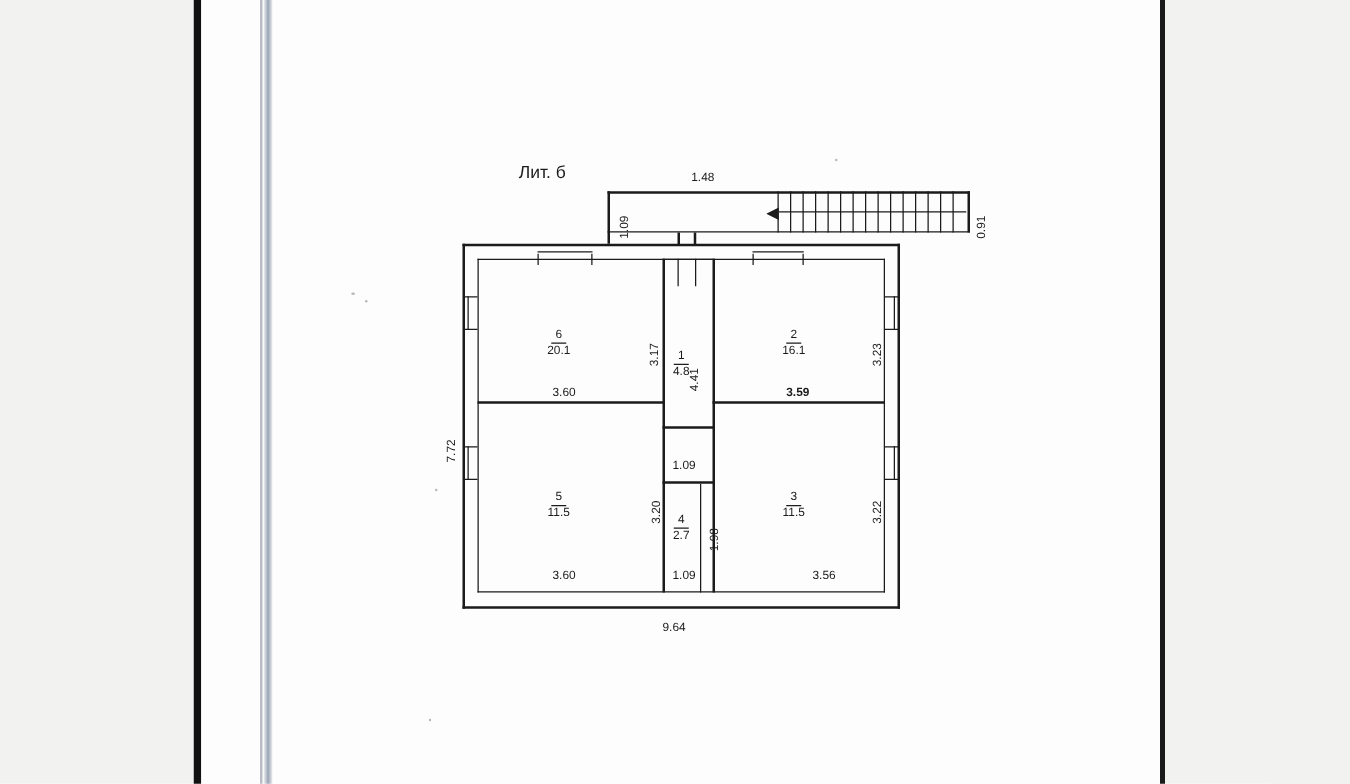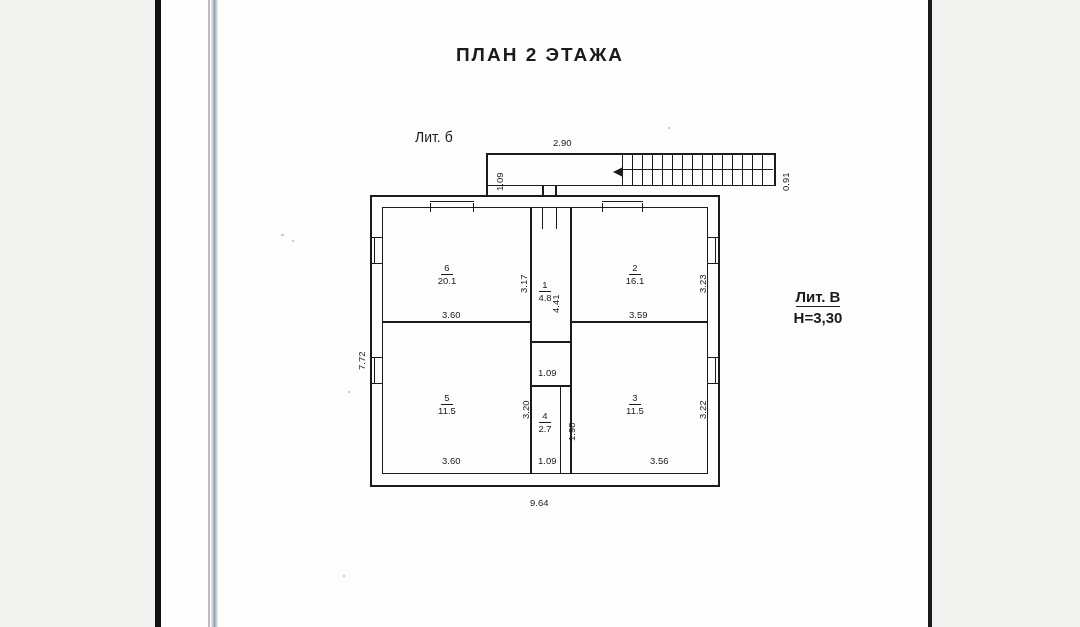--- a/index.html
+++ b/index.html
@@ -160,27 +160,22 @@
   <div class="paper"></div>
   <div class="fold-line2"></div>
   <div class="fold-line"></div>
 
   <div class="speck" style="left:281px;top:234px;width:3px;height:2px;"></div>
   <div class="speck" style="left:292px;top:240px;width:2px;height:2px;"></div>
   <div class="speck" style="left:348px;top:391px;width:2px;height:2px;"></div>
   <div class="speck" style="left:343px;top:575px;width:2px;height:2px;"></div>
   <div class="speck" style="left:668px;top:127px;width:2px;height:2px;"></div>
 
-  <div class="title">ПЛАН 2 ЭТАЖА</div>
 
   <div class="lit-left">Лит. б</div>
-  <div class="lit-right">
-    <span class="under">Лит. В</span>
-    <span class="h">H=3,30</span>
-  </div>
 
   <div class="plan">
 
     <div class="ln" style="left:0px;top:50px;width:350px;height:2px;"></div>
     <div class="ln" style="left:0px;top:340px;width:350px;height:2px;"></div>
     <div class="ln" style="left:0px;top:50px;width:2px;height:292px;"></div>
     <div class="ln" style="left:348px;top:50px;width:2px;height:292px;"></div>
 
     <div class="ln" style="left:12px;top:62px;width:326px;height:1px;"></div>
     <div class="ln" style="left:12px;top:328px;width:326px;height:1px;"></div>
@@ -248,31 +243,31 @@
     <div class="ln" style="left:2px;top:238px;width:10px;height:1px;"></div>
     <div class="ln" style="left:4px;top:212px;width:1px;height:27px;"></div>
 
     <div class="ln" style="left:338px;top:92px;width:11px;height:1px;"></div>
     <div class="ln" style="left:338px;top:118px;width:11px;height:1px;"></div>
     <div class="ln" style="left:345px;top:92px;width:1px;height:27px;"></div>
     <div class="ln" style="left:338px;top:212px;width:11px;height:1px;"></div>
     <div class="ln" style="left:338px;top:238px;width:11px;height:1px;"></div>
     <div class="ln" style="left:345px;top:212px;width:1px;height:27px;"></div>
 
-    <div class="dim" style="left:183px;top:-8px;">2.90</div>
+    <div class="dim" style="left:183px;top:-8px;">1.48</div>
     <div class="dim vert" style="left:124px;top:46px;">1.09</div>
     <div class="dim vert" style="left:410px;top:46px;">0.91</div>
 
     <div class="dim vert" style="left:-14px;top:225px;">7.72</div>
     <div class="dim" style="left:160px;top:352px;">9.64</div>
 
     <div class="dim" style="left:72px;top:164px;">3.60</div>
     <div class="dim vert" style="left:148px;top:148px;">3.17</div>
 
-    <div class="dim" style="left:259px;top:164px;">3.59</div>
+    <div class="dim" style="left:259px;top:164px;font-weight:bold;">3.59</div>
     <div class="dim vert" style="left:327px;top:148px;">3.23</div>
 
     <div class="dim vert" style="left:180px;top:168px;">4.41</div>
     <div class="dim" style="left:168px;top:222px;">1.09</div>
 
     <div class="dim" style="left:72px;top:310px;">3.60</div>
     <div class="dim vert" style="left:150px;top:274px;">3.20</div>
 
     <div class="dim" style="left:258px;top:310px;margin-left:22px;">3.56</div>
     <div class="dim vert" style="left:327px;top:274px;">3.22</div>

